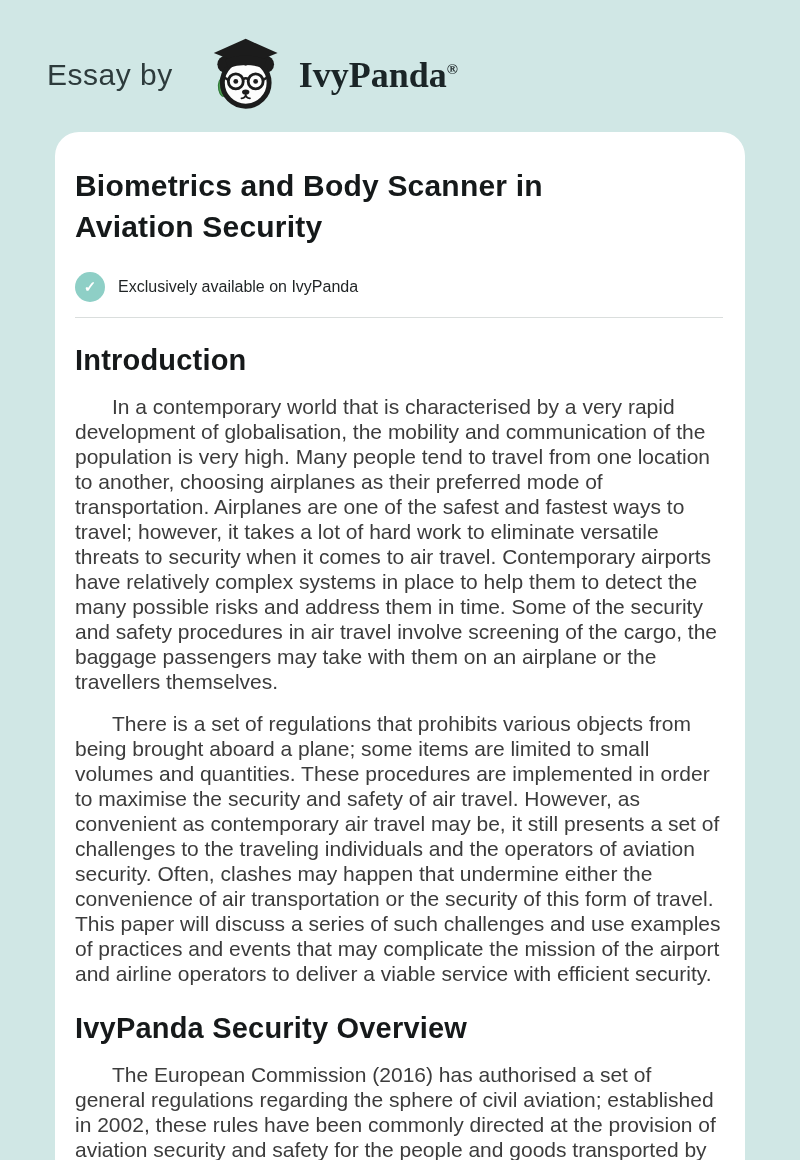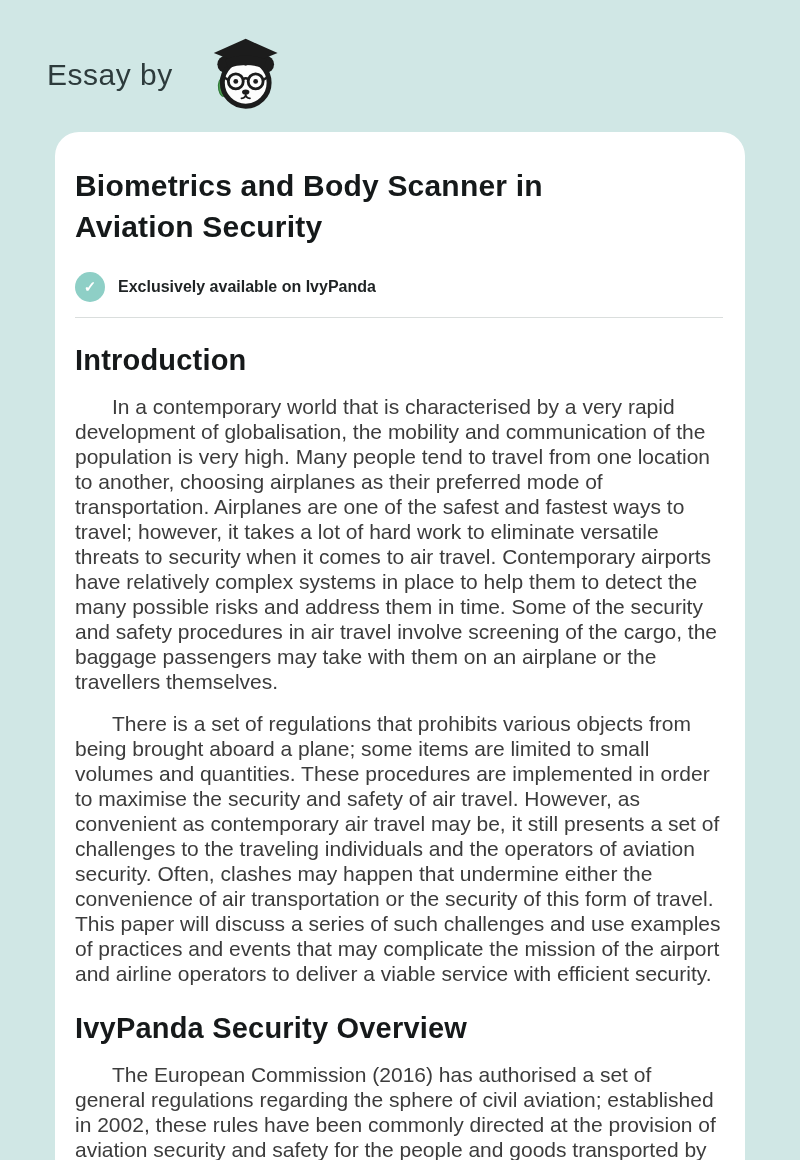--- a/index.html
+++ b/index.html
@@ -77,21 +77,21 @@
     font-size: 15px;
     font-weight: 700;
     display: flex;
     align-items: center;
     justify-content: center;
     flex: 0 0 auto;
   }
   .availability-text {
     margin-left: 13px;
     font-size: 16px;
-    font-weight: 700;
+    font-weight: 400;
     color: #1f2324;
   }
   .divider {
     border: none;
     border-top: 1px solid #dadedd;
     margin: 15px 0 0 0;
   }
   .section-heading {
     font-size: 29px;
     font-weight: 700;
@@ -135,20 +135,21 @@
         <path d="M57.5 61 Q61 58 64.5 61" stroke="#1c1c1c" stroke-width="3.5" fill="none"></path>
         <path d="M36.5 62 L30 58 M85.5 62 L92 58" stroke="#1c1c1c" stroke-width="3.5" fill="none"></path>
 
         <circle cx="47" cy="64" r="3.4" fill="#1c1c1c"></circle>
         <circle cx="75" cy="64" r="3.4" fill="#1c1c1c"></circle>
 
         <ellipse cx="61" cy="79" rx="5.2" ry="3.6" fill="#1c1c1c"></ellipse>
         <path d="M61 82 Q61 87 55 88 M61 82 Q61 87 67 88" stroke="#1c1c1c" stroke-width="2.4" fill="none" stroke-linecap="round"></path>
       </svg>
     </span>
+    <span class="brand-name"><span>IvyPanda</span><sup>®</sup></span>
   </span>
 </header>
 
 <main class="essay-card">
   <h1 class="essay-title">Biometrics and Body Scanner in Aviation Security</h1>
 
   <div class="availability">
     <span class="check-badge">✓</span>
     <span class="availability-text">Exclusively available on IvyPanda</span>
   </div>

